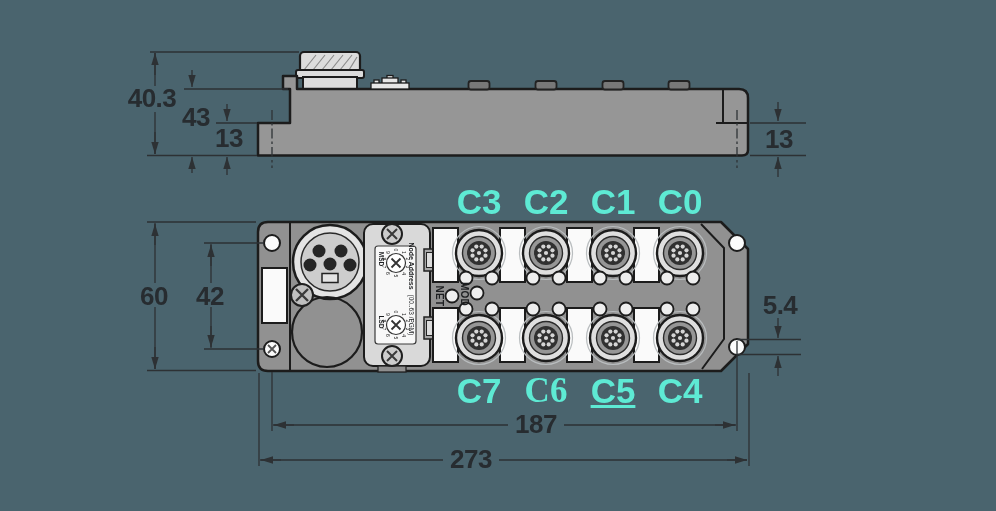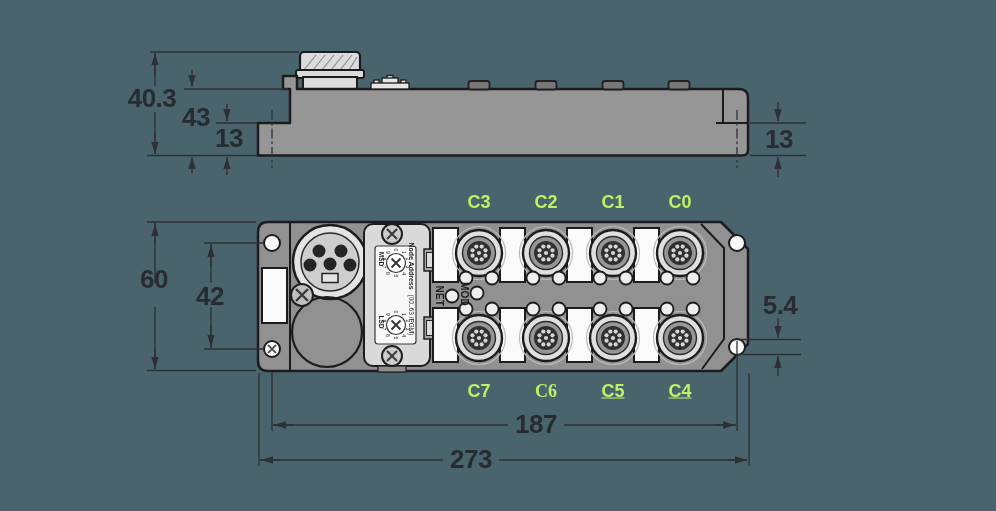--- a/index.html
+++ b/index.html
@@ -8,21 +8,21 @@
     font-family:"Liberation Sans",sans-serif;overflow:hidden;
   }
   #art{position:absolute;left:0;top:0;}
   .outline{stroke:#1c1c1c;fill:none;}
   .dim-label{
     position:absolute;transform:translate(-50%,-50%);
     font-size:26px;font-weight:600;color:#272c30;letter-spacing:-0.5px;white-space:nowrap;
   }
   .port-label{
     position:absolute;transform:translate(-50%,-50%);
-    font-size:18px;font-weight:700;color:#bef264;white-space:nowrap;
+    font-size:35px;font-weight:700;color:#5eead4;white-space:nowrap;
   }
   .vlabel{
     position:absolute;transform:translate(-50%,-50%) rotate(90deg);
     font-weight:700;color:#1d1f21;white-space:nowrap;line-height:1;
   }
   .vlabel.led-lbl{font-size:10px;letter-spacing:0.3px;}
   .vlabel.panel-title{font-size:7px;font-weight:700;}
   .vlabel.panel-range{font-size:6.5px;font-weight:400;}
   .vlabel.panel-sw{font-size:6.5px;font-weight:700;}
 </style>
@@ -375,35 +375,35 @@
       <line x1="499" y1="460" x2="747" y2="460"></line>
       <line x1="281" y1="460" x2="261" y2="460" marker-end="url(#arr)"></line>
       <line x1="727" y1="460" x2="747" y2="460" marker-end="url(#arr)"></line>
     </g>
   </svg>
 
   <div class="dim-label" style="left:152px;top:98px">40.3</div>
   <div class="dim-label" style="left:196px;top:117px">43</div>
   <div class="dim-label" style="left:229px;top:138px">13</div>
   <div class="dim-label" style="left:779px;top:139px">13</div>
-  <div class="dim-label" style="left:154px;top:279px">60</div>
+  <div class="dim-label" style="left:154px;top:296px">60</div>
   <div class="dim-label" style="left:210px;top:296px">42</div>
   <div class="dim-label" style="left:780px;top:305px">5.4</div>
   <div class="dim-label" style="left:536px;top:424px">187</div>
   <div class="dim-label" style="left:471px;top:459px">273</div>
 
   <div class="vlabel led-lbl" style="left:439px;top:296px">NET</div>
   <div class="vlabel led-lbl" style="left:464px;top:294px">MOD</div>
 
   <div class="vlabel panel-title" style="left:411px;top:266px">Node Address</div>
   <div class="vlabel panel-range" style="left:411px;top:315px">(00..63 /PGM)</div>
   <div class="vlabel panel-sw" style="left:381px;top:259px">MSD</div>
   <div class="vlabel panel-sw" style="left:381px;top:322px">LSD</div>
 
 <div class="port-label" style="left: 479px; top: 202px;">C3</div>
     <div class="port-label" style="left: 546px; top: 202px;">C2</div>
     <div class="port-label" style="left: 613px; top: 202px;">C1</div>
     <div class="port-label" style="left: 680px; top: 202px; text-align: right;">C0</div>
     <div class="port-label" style="left: 479px; top: 391px;">C7</div>
     <div class="port-label" style="left: 546px; top: 391px; font-family: Liberation Serif, serif;">C6</div>
     <div class="port-label" style="left: 613px; top: 391px; text-decoration: underline;">C5</div>
-    <div class="port-label" style="left: 680px; top: 391px; text-decoration: underline;">C4</div>
+    <div class="port-label" style="left: 680px; top: 391px;">C4</div>
   </div>
 
 </body></html>

